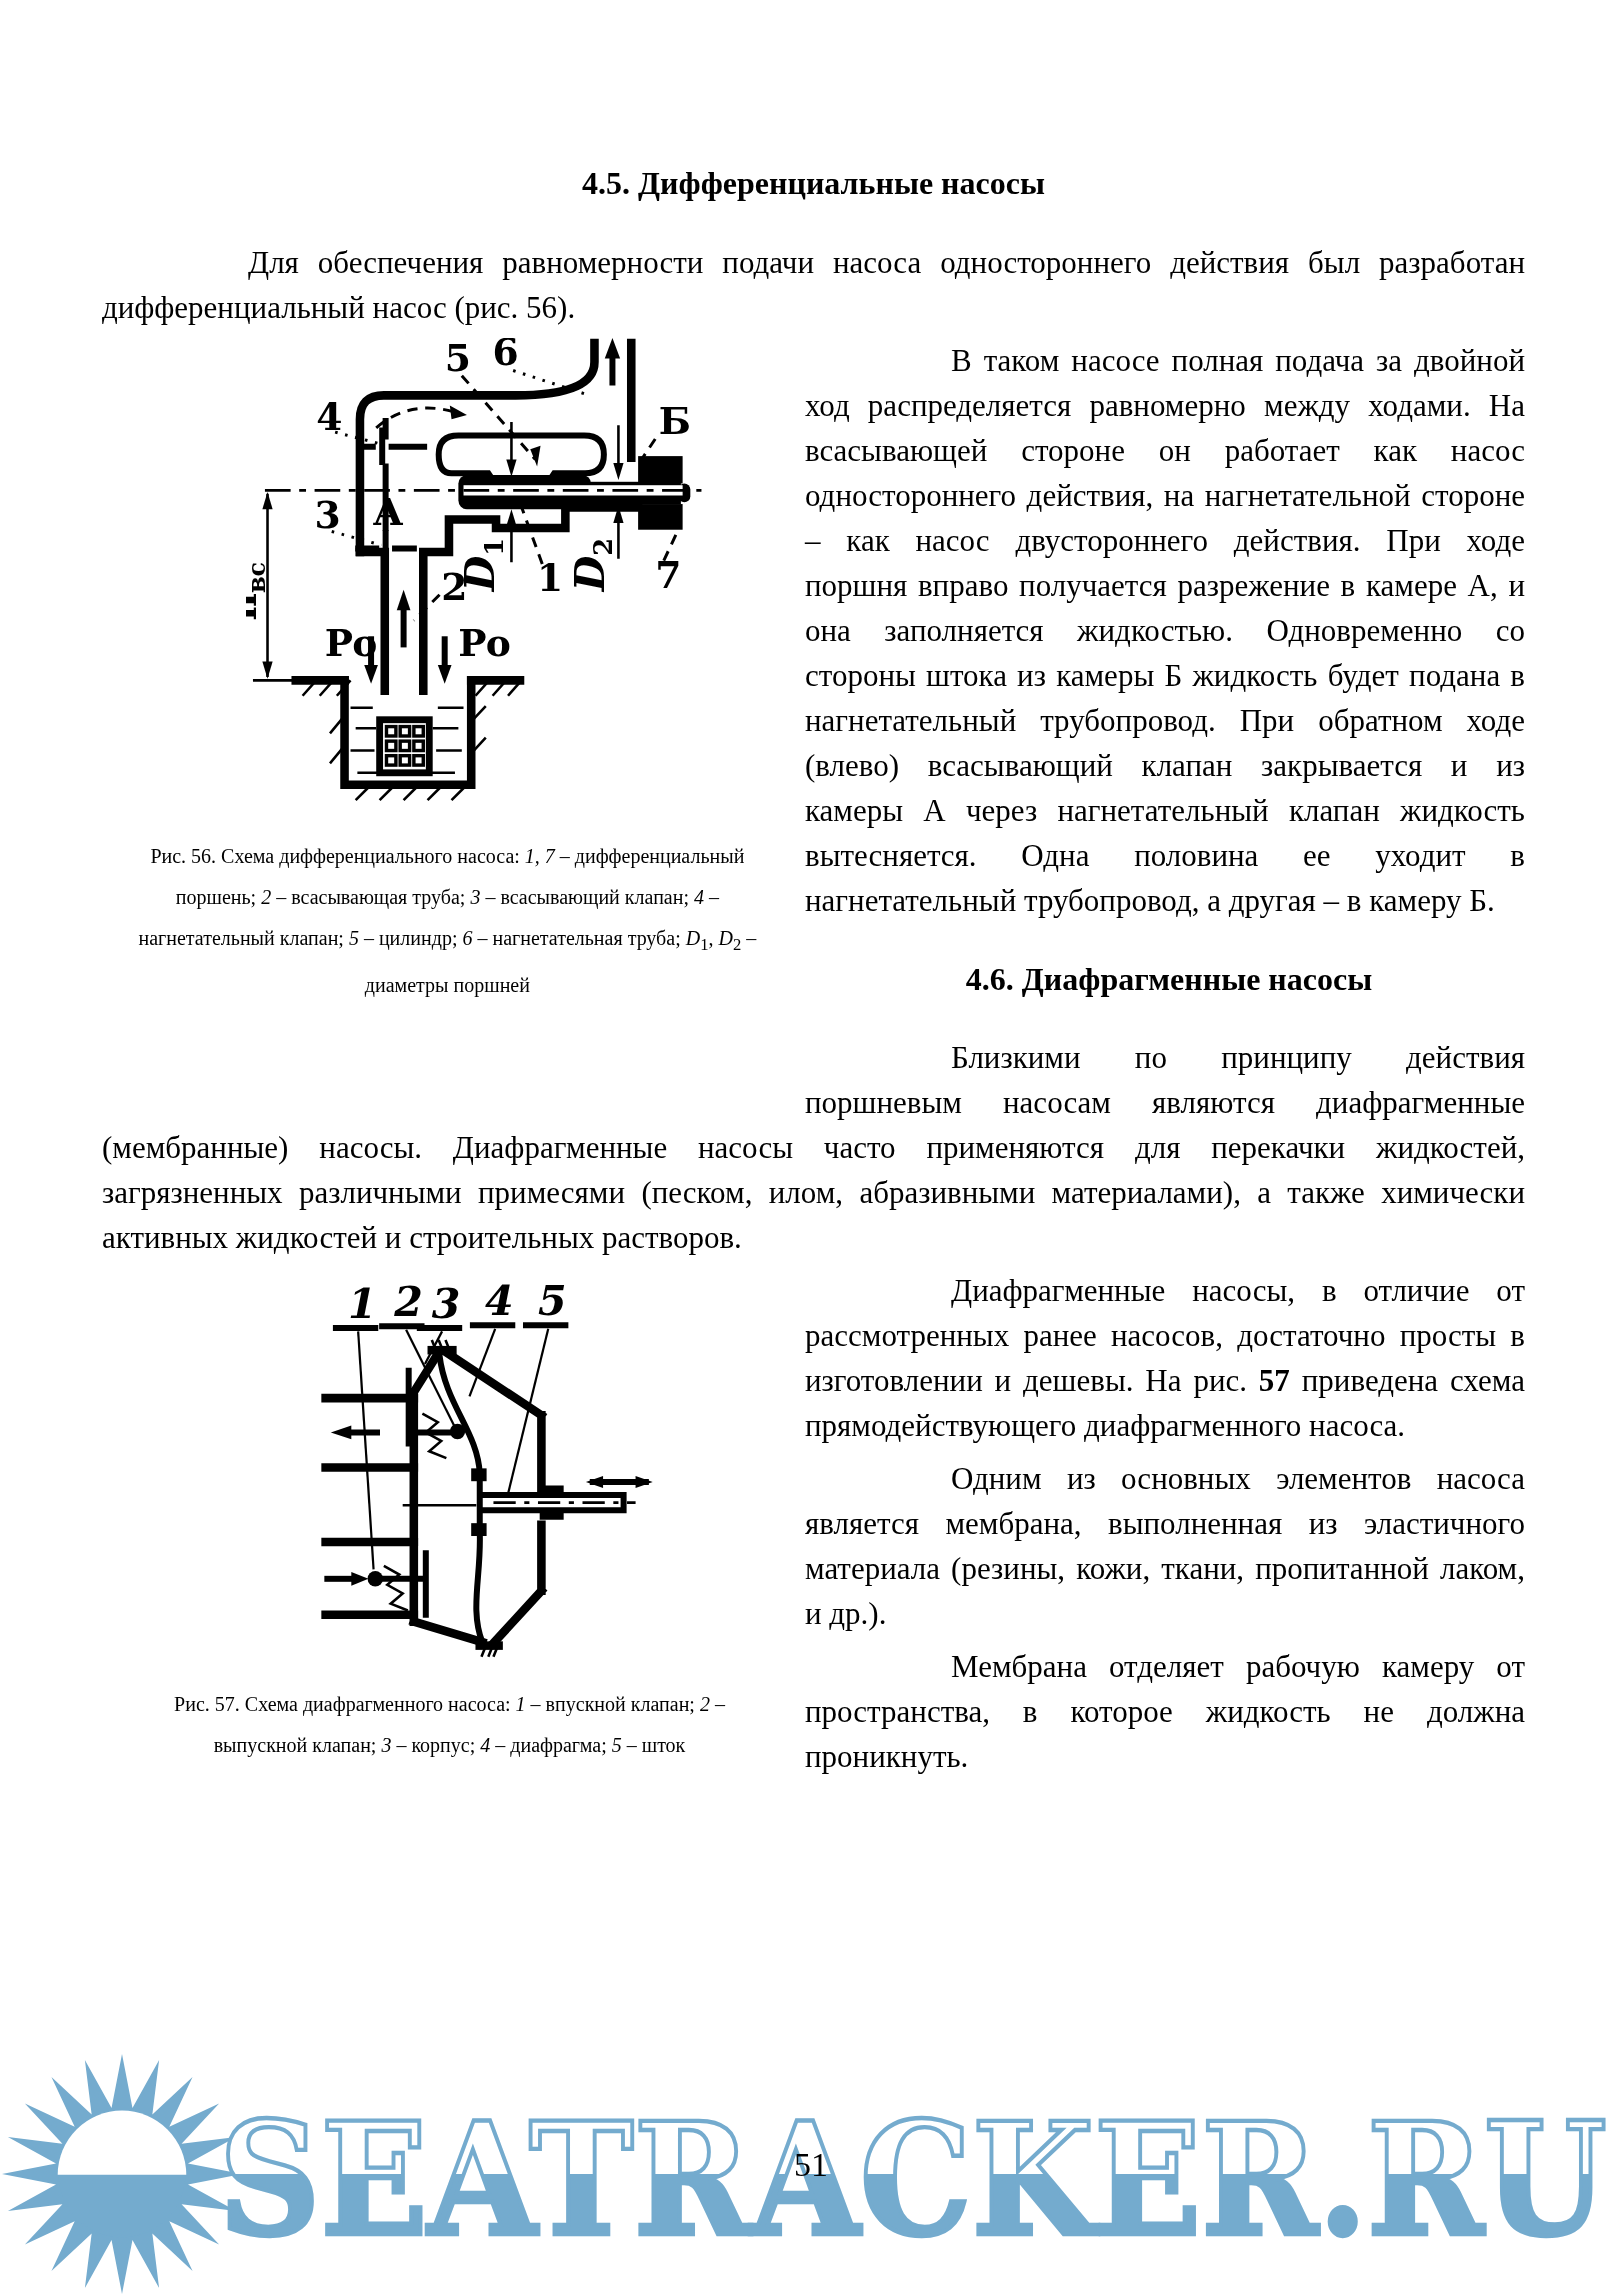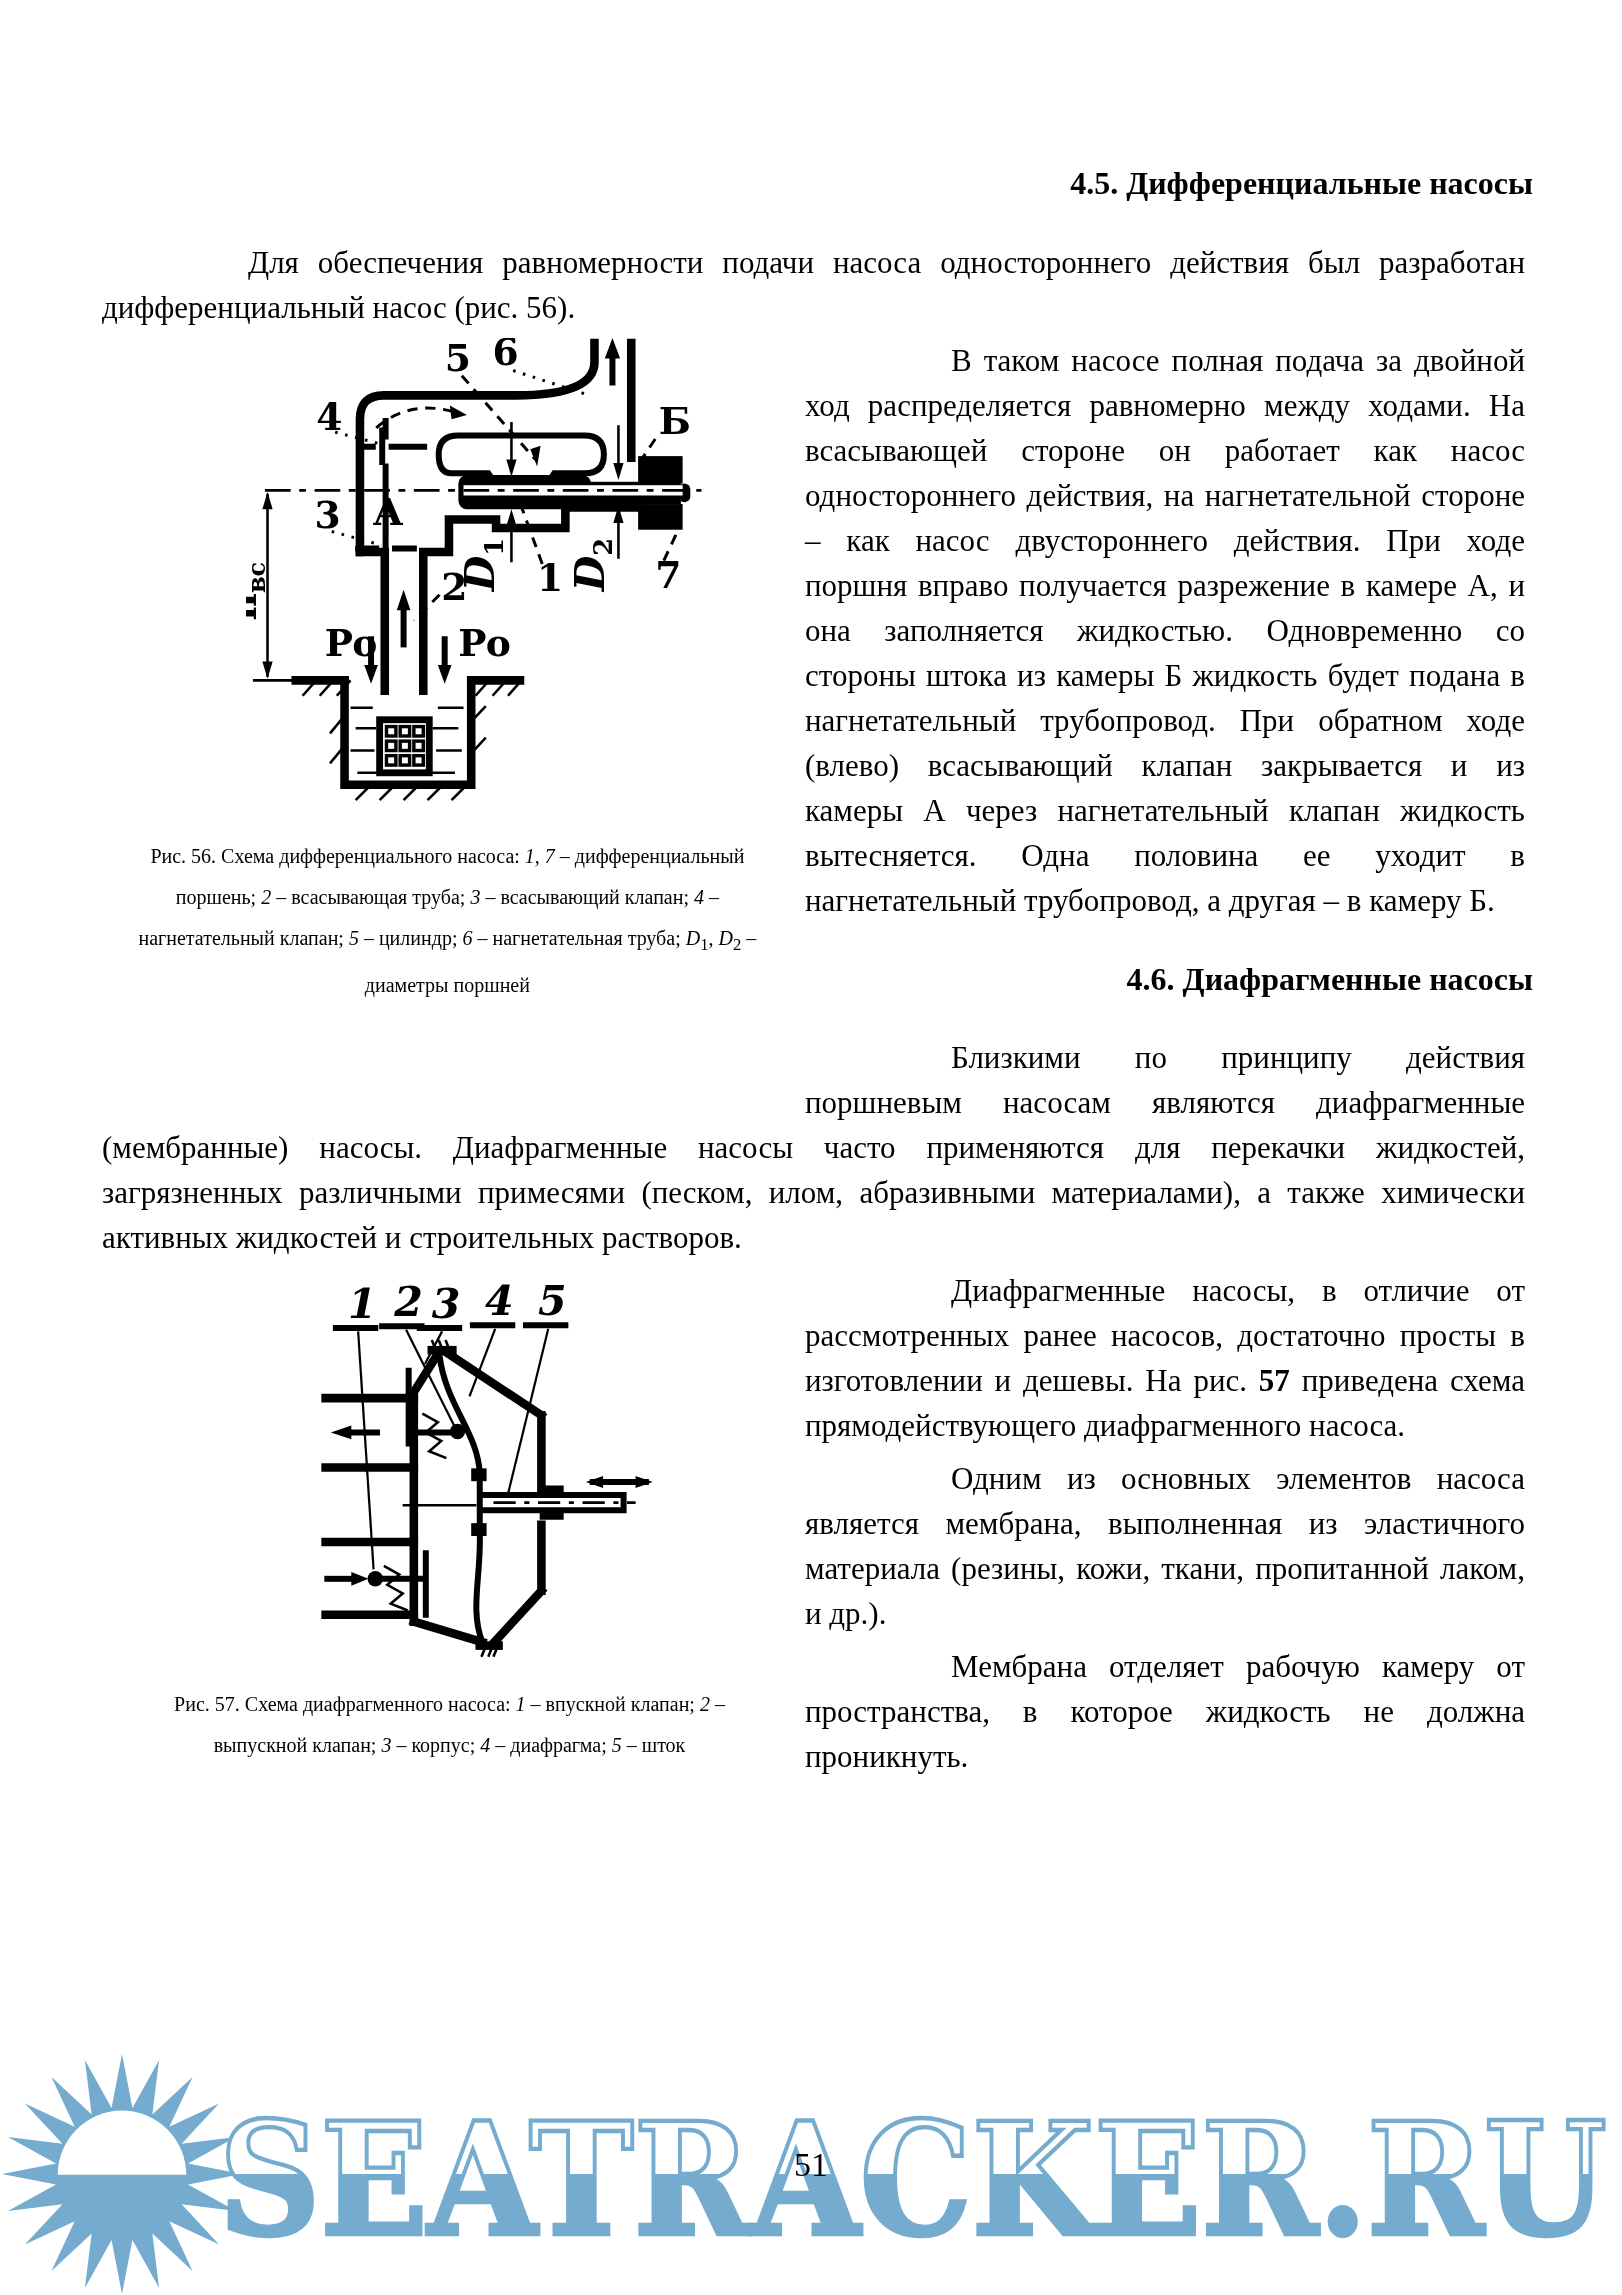--- a/index.html
+++ b/index.html
@@ -1,19 +1,19 @@
 <!DOCTYPE html>
 <html style="font-size:13.7px"><head>
 <meta charset="utf-8">
 <style>
   html,body{margin:0;padding:0;background:#888;}
   #page{position:relative;width:1622px;height:2295px;background:#ffffff;overflow:hidden;
         font-family:"Liberation Serif",serif;color:#000;}
   #content{position:absolute;left:94px;top:161px;width:1439px;font-size:31px;line-height:45px;}
-  .sec-title{text-align:right;font-weight:bold;font-size:32px;line-height:45px;margin:0 0 34px 0;}
+  .sec-title{text-align:center;font-weight:bold;font-size:32px;line-height:45px;margin:0 0 34px 0;}
   .sec-title.second{margin:34px 0 33px 0;}
   p.body{margin:8px;text-align:justify;text-indent:146px;}
   .fig-float{float:left;position:relative;}
   .fig56{width:711px;height:743px;}
   .fig57{width:711px;height:558px;}
   .fig-art{display:block;margin-left:152px;}
   .fig57 .fig-art{margin-left:146px;}
   .caption{font-size:20px;line-height:41px;text-align:center;margin:5.1px 0 0 21.4px;width:664px;}
   .fig57 .caption{margin-left:47px;width:617px;}
   .pagenum{position:absolute;left:0;right:0;top:2146px;text-align:center;

